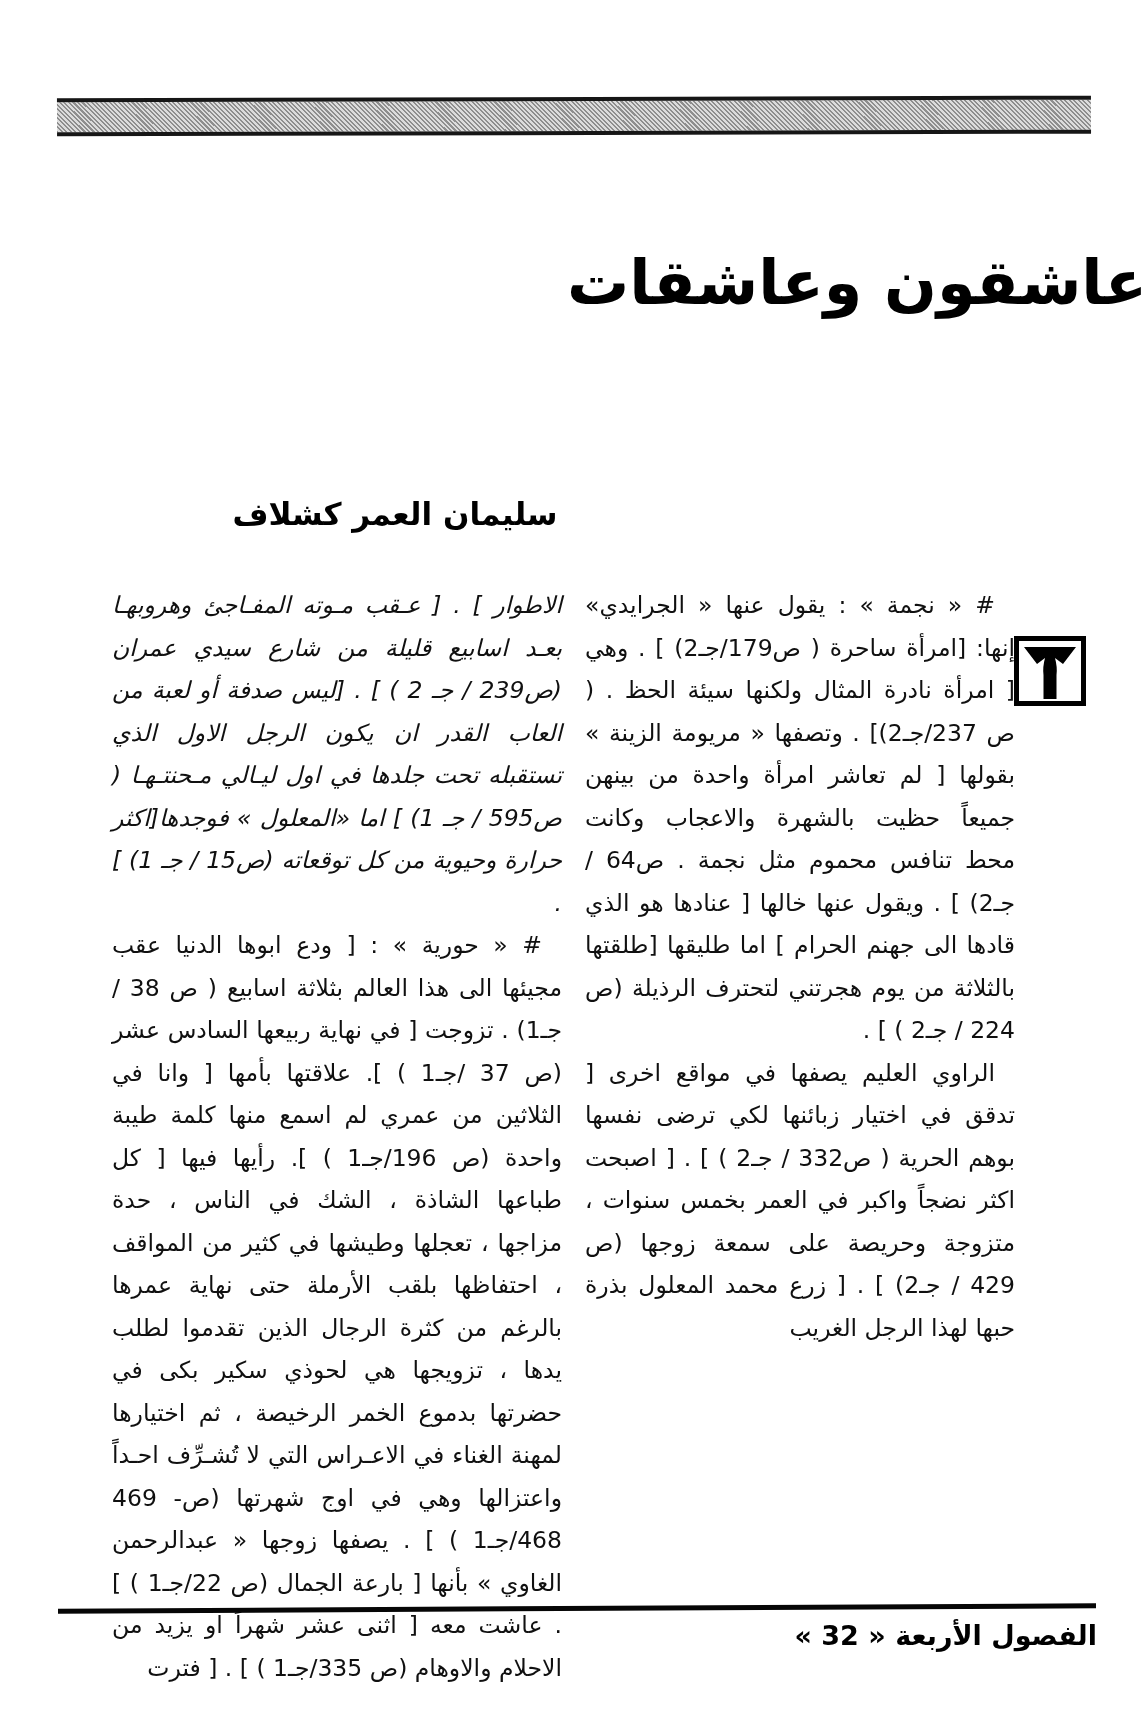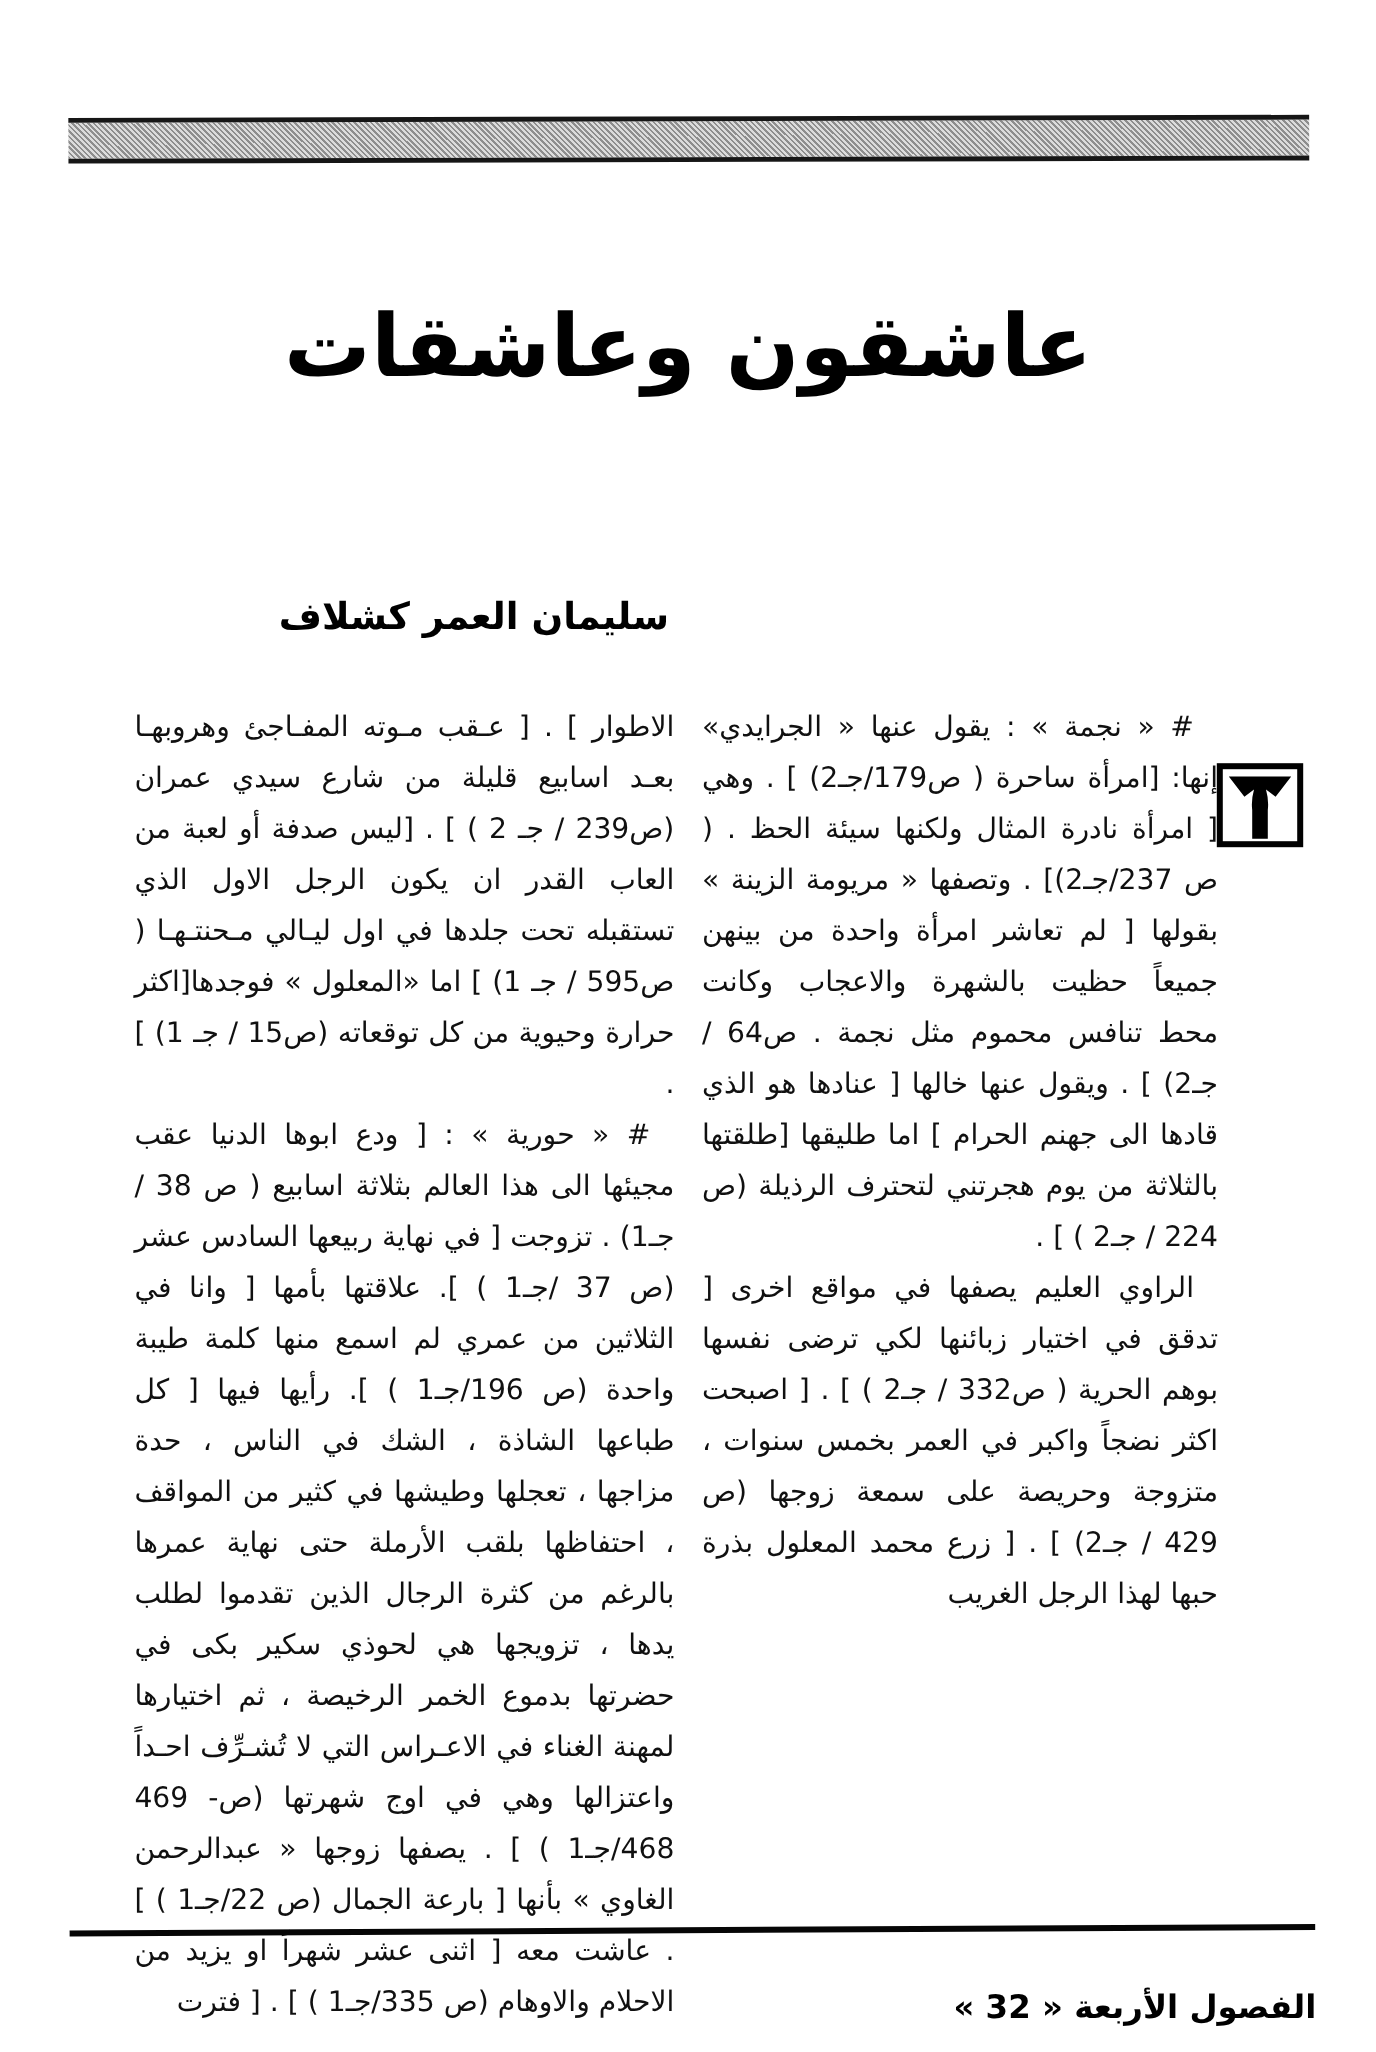--- a/index.html
+++ b/index.html
@@ -15,56 +15,56 @@
   .band {
     position:absolute; left:57px; top:97px; width:1034px; height:30px;
     background:repeating-linear-gradient(45deg,#8e8e8e 0 1.5px,#dcdcdc 1.5px 3.2px);
     border-top:4px solid #161616;
     border-bottom:4px solid #161616;
     transform:rotate(-0.15deg);
   }
   
   .title {
     position:absolute; left:0; top:246px; width:100%;
-    text-align:center; direction:rtl;
-    font-size:72px; font-weight:bold; letter-spacing:0;
+    text-align:right; direction:rtl;
+    font-size:62px; font-weight:bold; letter-spacing:0;
     color:#000;
   }
   
   .author {
     position:absolute; left:180px; top:496px; width:430px;
     text-align:center; direction:rtl;
     font-size:31px; font-weight:bold; color:#000;
   }
   
   .col {
     position:absolute; top:584px;
     direction:rtl; text-align:justify;
     font-size:23.5px; line-height:42.5px;
     color:#101010;
   }
   .col-right { left:585px; width:430px; }
   .col-left  { left:112px; width:450px; }
   .col p { margin:0; text-indent:20px; }
-  .col p.cont { text-indent:0; }
+  .col p.cont { text-indent:0;font-style:italic; }
   
   .ornament {
     position:absolute; left:1014px; top:636px;
     width:62px; height:60px;
     border:5px solid #000; background:#fff;
   }
   .ornament svg { display:block; width:100%; height:100%; }
   
   .footer-rule {
     position:absolute; left:58px; top:1606px; width:1038px; height:5px;
     background:#060606; transform:rotate(-0.3deg);
   }
   .footer-text {
     position:absolute; right:50px; top:1620px;
-    direction:rtl; font-size:27px; font-weight:bold; color:#000;margin-top:38px;
+    direction:rtl; font-size:27px; font-weight:bold; color:#000;
   }
 </style>
 </head>
 <body>
 
 <div class="band"></div>
 
 <div class="title">عاشقون وعاشقات</div>
 
 <div class="author">سليمان العمر كشلاف</div>

